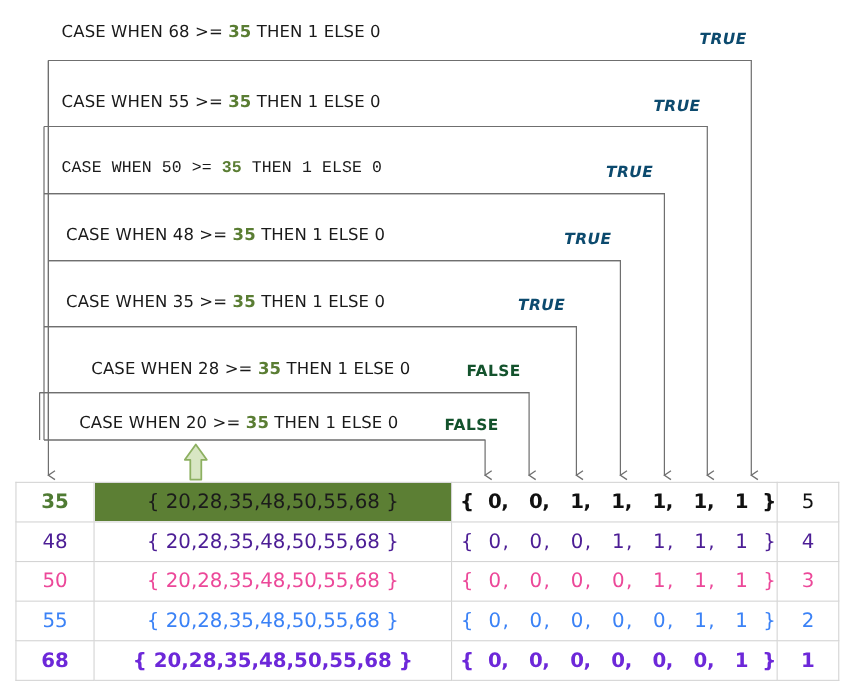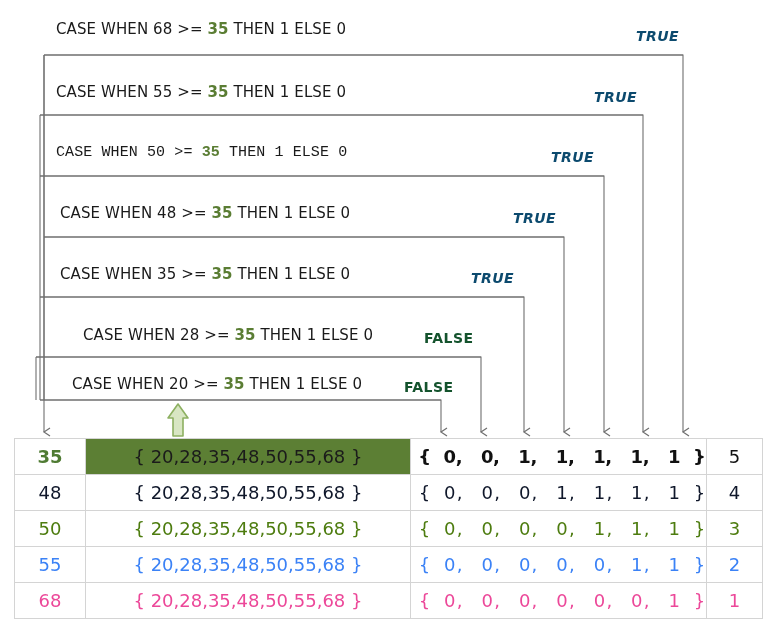--- a/index.html
+++ b/index.html
@@ -89,24 +89,24 @@
     background: #5c7f34;
     color: #1b1b1b;
     font-size: 18px;
     border-left-color: #5c7f34;
     border-right-color: #5c7f34;
   }
   tr.r-active td.bits { color: #111111; font-weight: bold; }
   tr.r-active td.cnt  { color: #111111; }
 
   
-  tr.f1 td { color: #0f172a; margin-left: 48px; }
-  tr.f2 td { color: #4d7c0f; }
+  tr.f1 td { color: #4c1d95; margin-left: 48px; }
+  tr.f2 td { color: #ec4899; }
   tr.f3 td { color: #3b82f6; }
-  tr.f4 td { color: #ec4899; }
+  tr.f4 td { color: #6d28d9; font-weight: bold; }
   tr.fade td { border-color: #e4e4e4; }
 
   
   .bitline {
     display: flex;
     align-items: center;
     justify-content: flex-start;
     height: 100%;
     padding-left: 7px;
     box-sizing: border-box;

